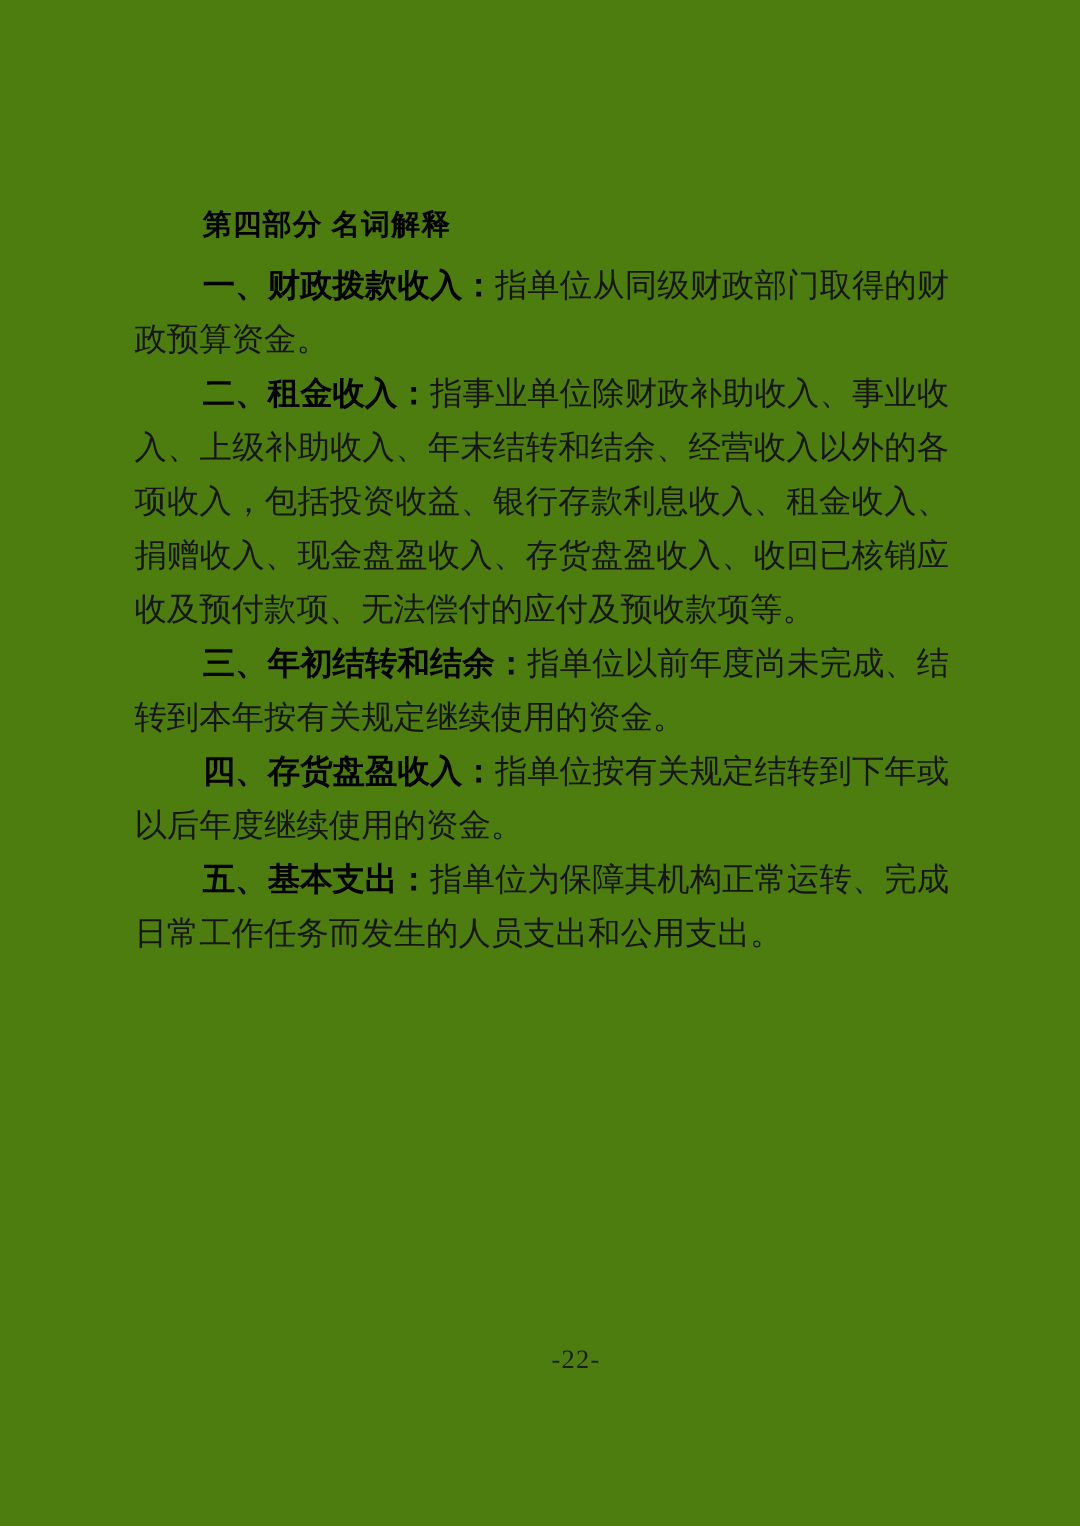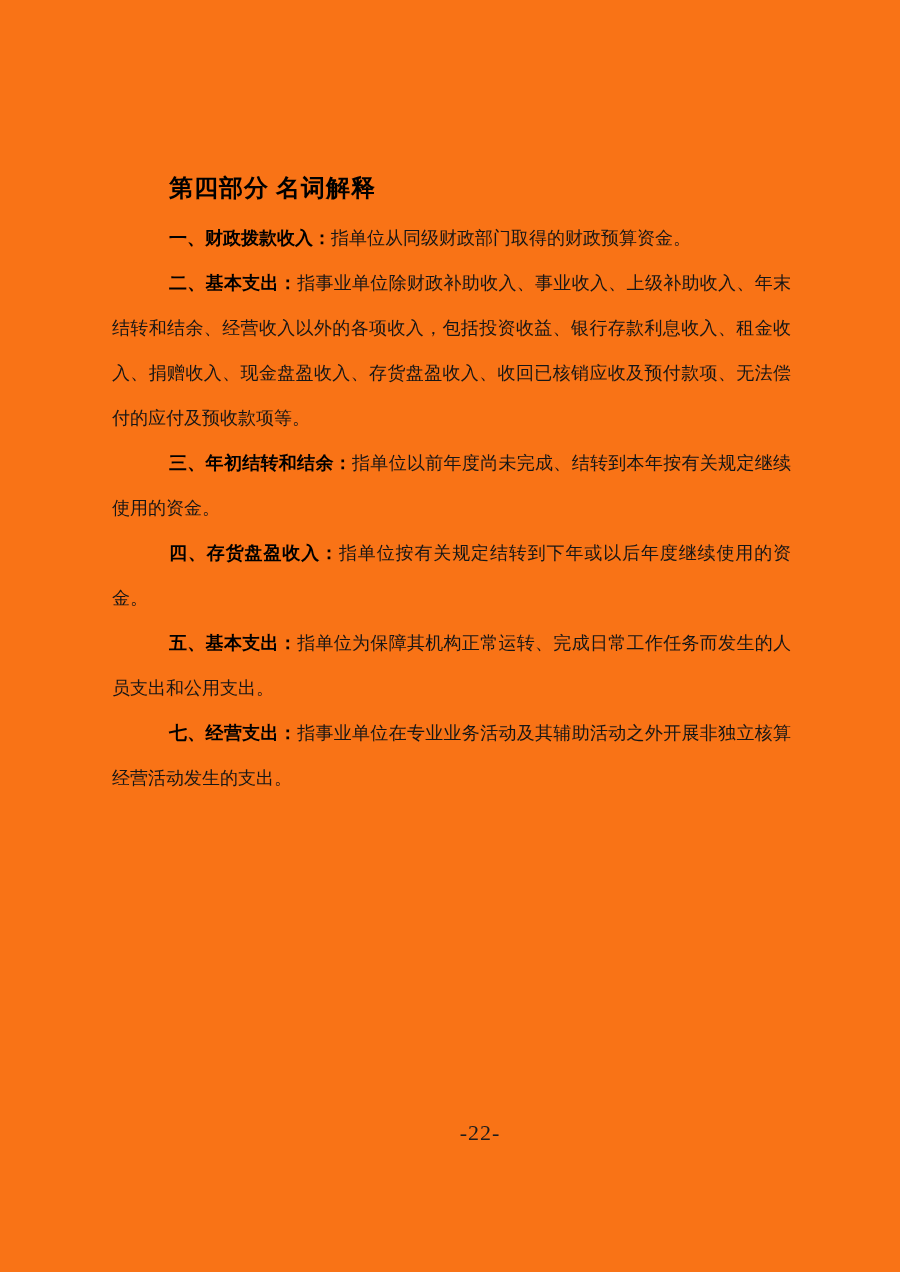--- a/index.html
+++ b/index.html
@@ -7,42 +7,42 @@
   body {
     width: 900px;
     height: 1272px;
     background: #ffffff;
     font-family: "Liberation Serif", serif;
   }
   .page {
     position: relative;
     width: 900px;
     height: 1272px;
-    background: #f97316;
+    background: #4d7c0f;
     overflow: hidden;
     color: #151515;
   }
   .content {
     position: absolute;
     left: 112px;
     top: 166px;
     width: 679px;
   }
   .heading {
     margin: 0 0 5px 0;
     font-size: 24px;
     font-weight: 700;
     line-height: 45px;
     text-indent: 57px;
     letter-spacing: 1px;
     color: #000;
   }
   .para {
     margin: 0;
-    font-size: 18px;
+    font-size: 27px;
     line-height: 45px;
     text-indent: 57px;
     text-align: justify;
     text-justify: inter-character;
     color: #161616;
   }
   .para .term {
     font-weight: 700;
     color: #000;
   }
@@ -60,27 +60,26 @@
 </style>
 </head>
 <body>
 
 <div class="page">
   <div class="content">
     <h1 class="heading">第四部分 名词解释</h1>
 
     <p class="para"><span class="term">一、财政拨款收入：</span><span class="def">指单位从同级财政部门取得的财政预算资金。</span></p>
 
-    <p class="para"><span class="term">二、基本支出：</span><span class="def">指事业单位除财政补助收入、事业收入、上级补助收入、年末结转和结余、经营收入以外的各项收入，包括投资收益、银行存款利息收入、租金收入、捐赠收入、现金盘盈收入、存货盘盈收入、收回已核销应收及预付款项、无法偿付的应付及预收款项等。</span></p>
+    <p class="para"><span class="term">二、租金收入：</span><span class="def">指事业单位除财政补助收入、事业收入、上级补助收入、年末结转和结余、经营收入以外的各项收入，包括投资收益、银行存款利息收入、租金收入、捐赠收入、现金盘盈收入、存货盘盈收入、收回已核销应收及预付款项、无法偿付的应付及预收款项等。</span></p>
 
     <p class="para"><span class="term">三、年初结转和结余：</span><span class="def">指单位以前年度尚未完成、结转到本年按有关规定继续使用的资金。</span></p>
 
     <p class="para"><span class="term">四、存货盘盈收入：</span><span class="def">指单位按有关规定结转到下年或以后年度继续使用的资金。</span></p>
 
     <p class="para"><span class="term">五、基本支出：</span><span class="def">指单位为保障其机构正常运转、完成日常工作任务而发生的人员支出和公用支出。</span></p>
 
 
-    <p class="para"><span class="term">七、经营支出：</span><span class="def">指事业单位在专业业务活动及其辅助活动之外开展非独立核算经营活动发生的支出。</span></p>
 
   </div>
 
   <div class="pagenum">-22-</div>
 </div>
 
 </body></html>

